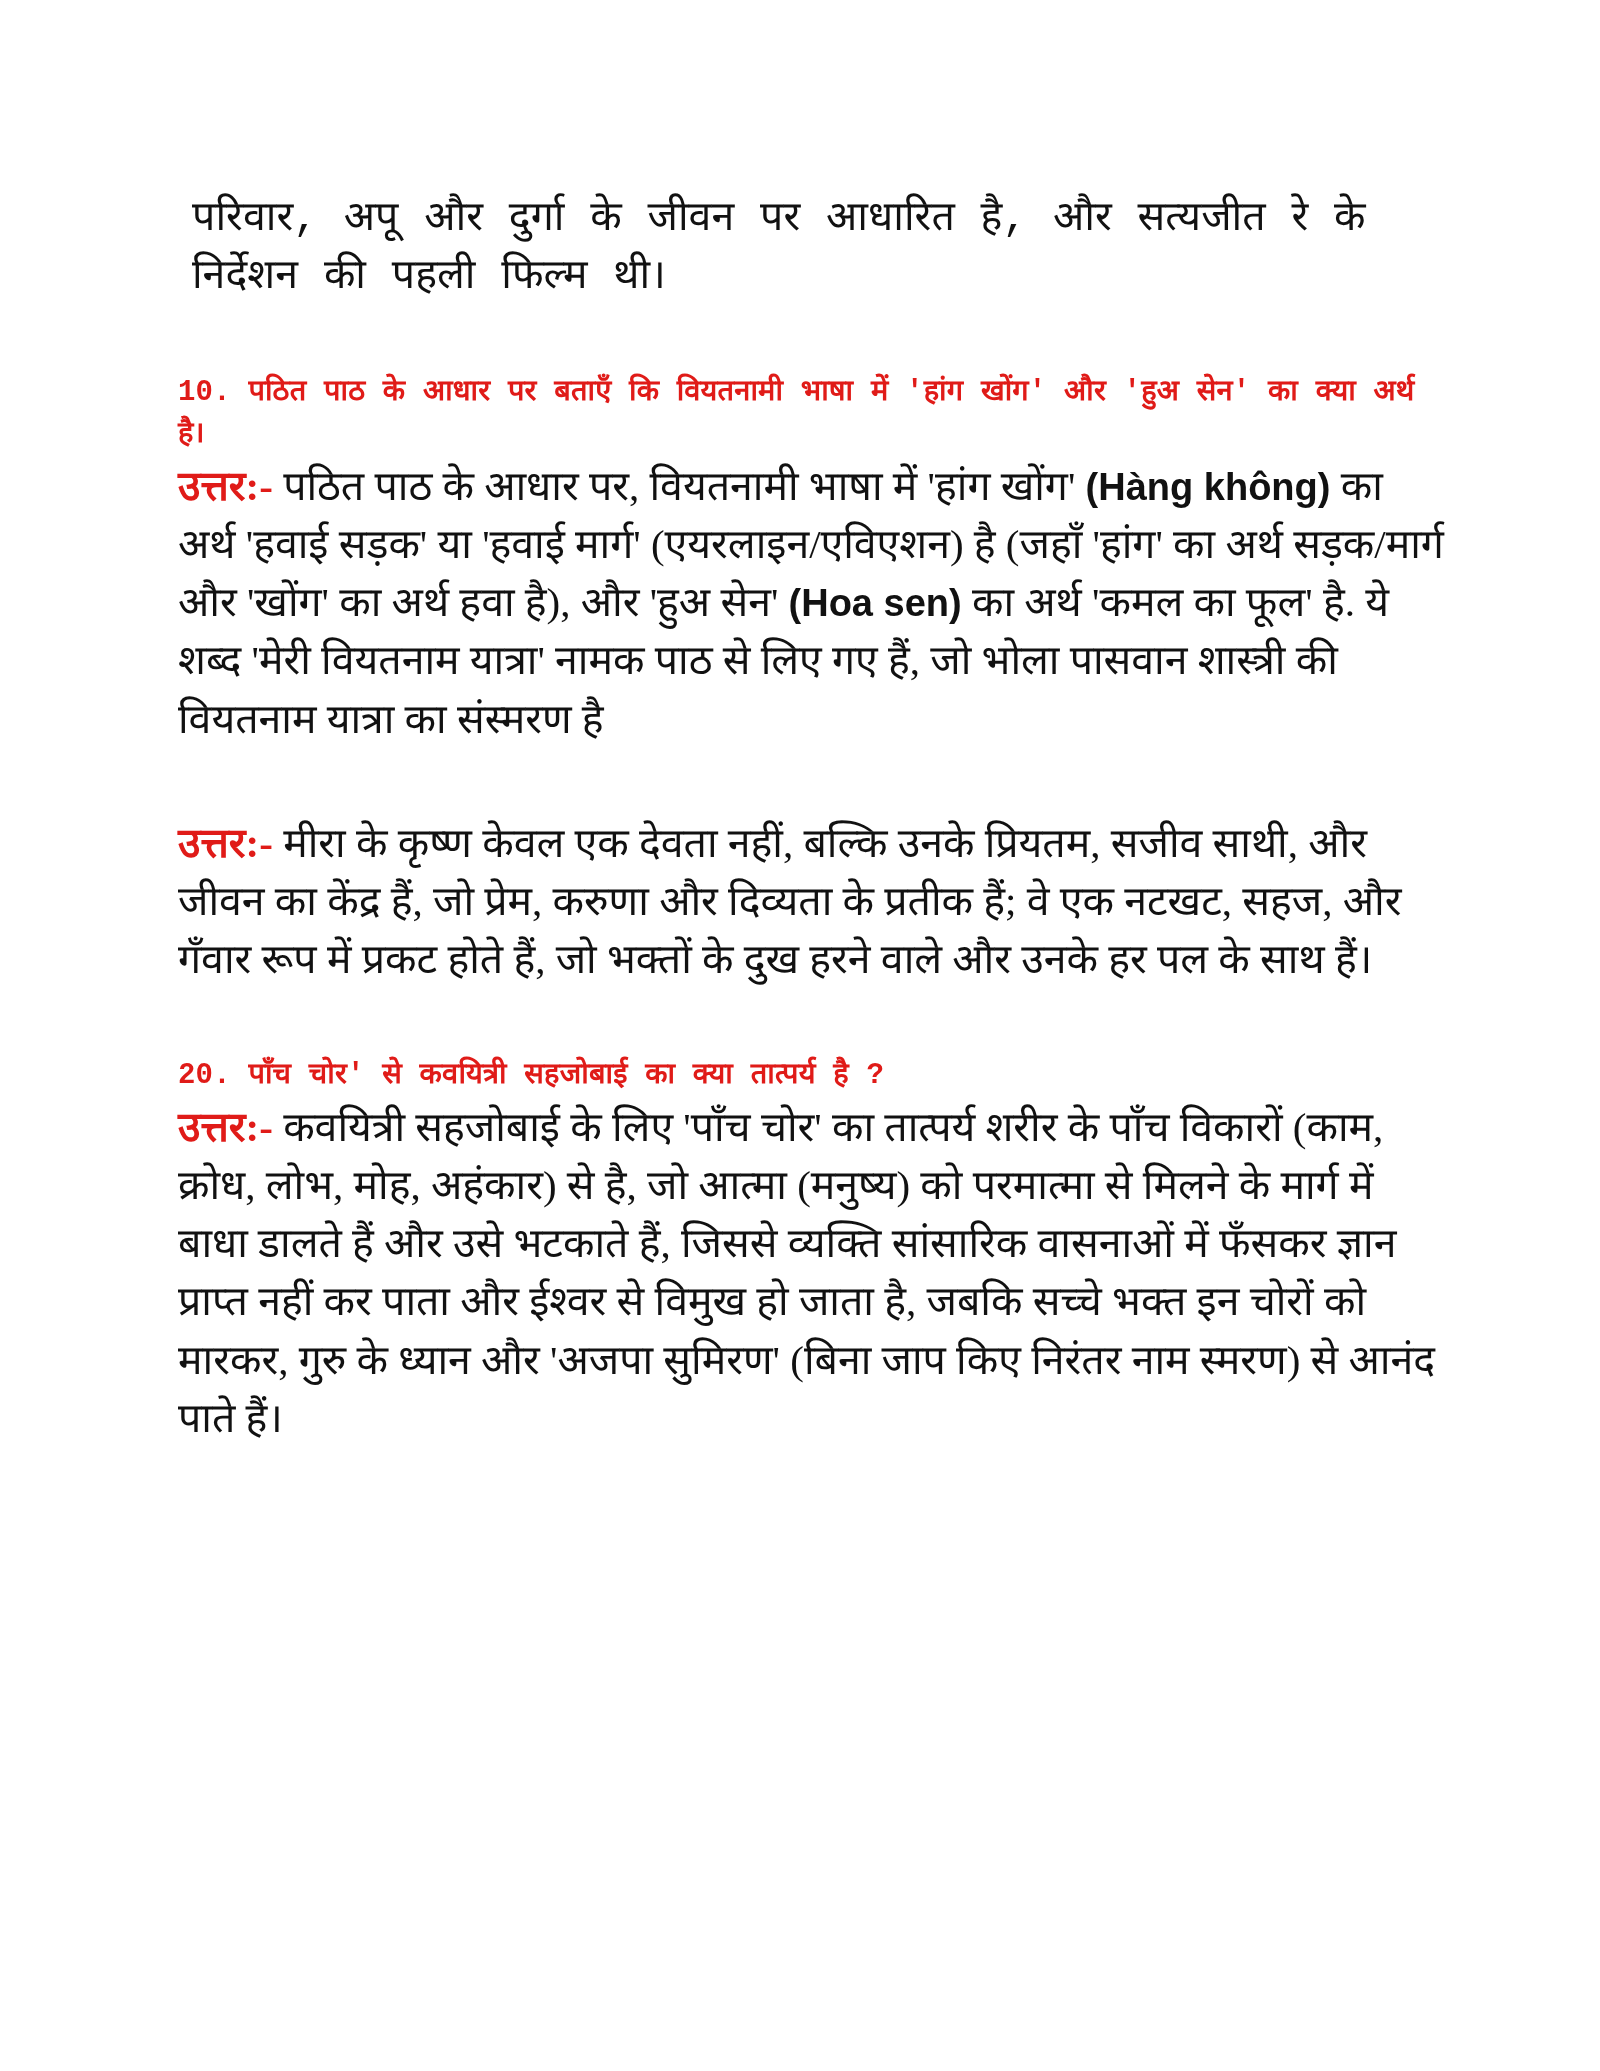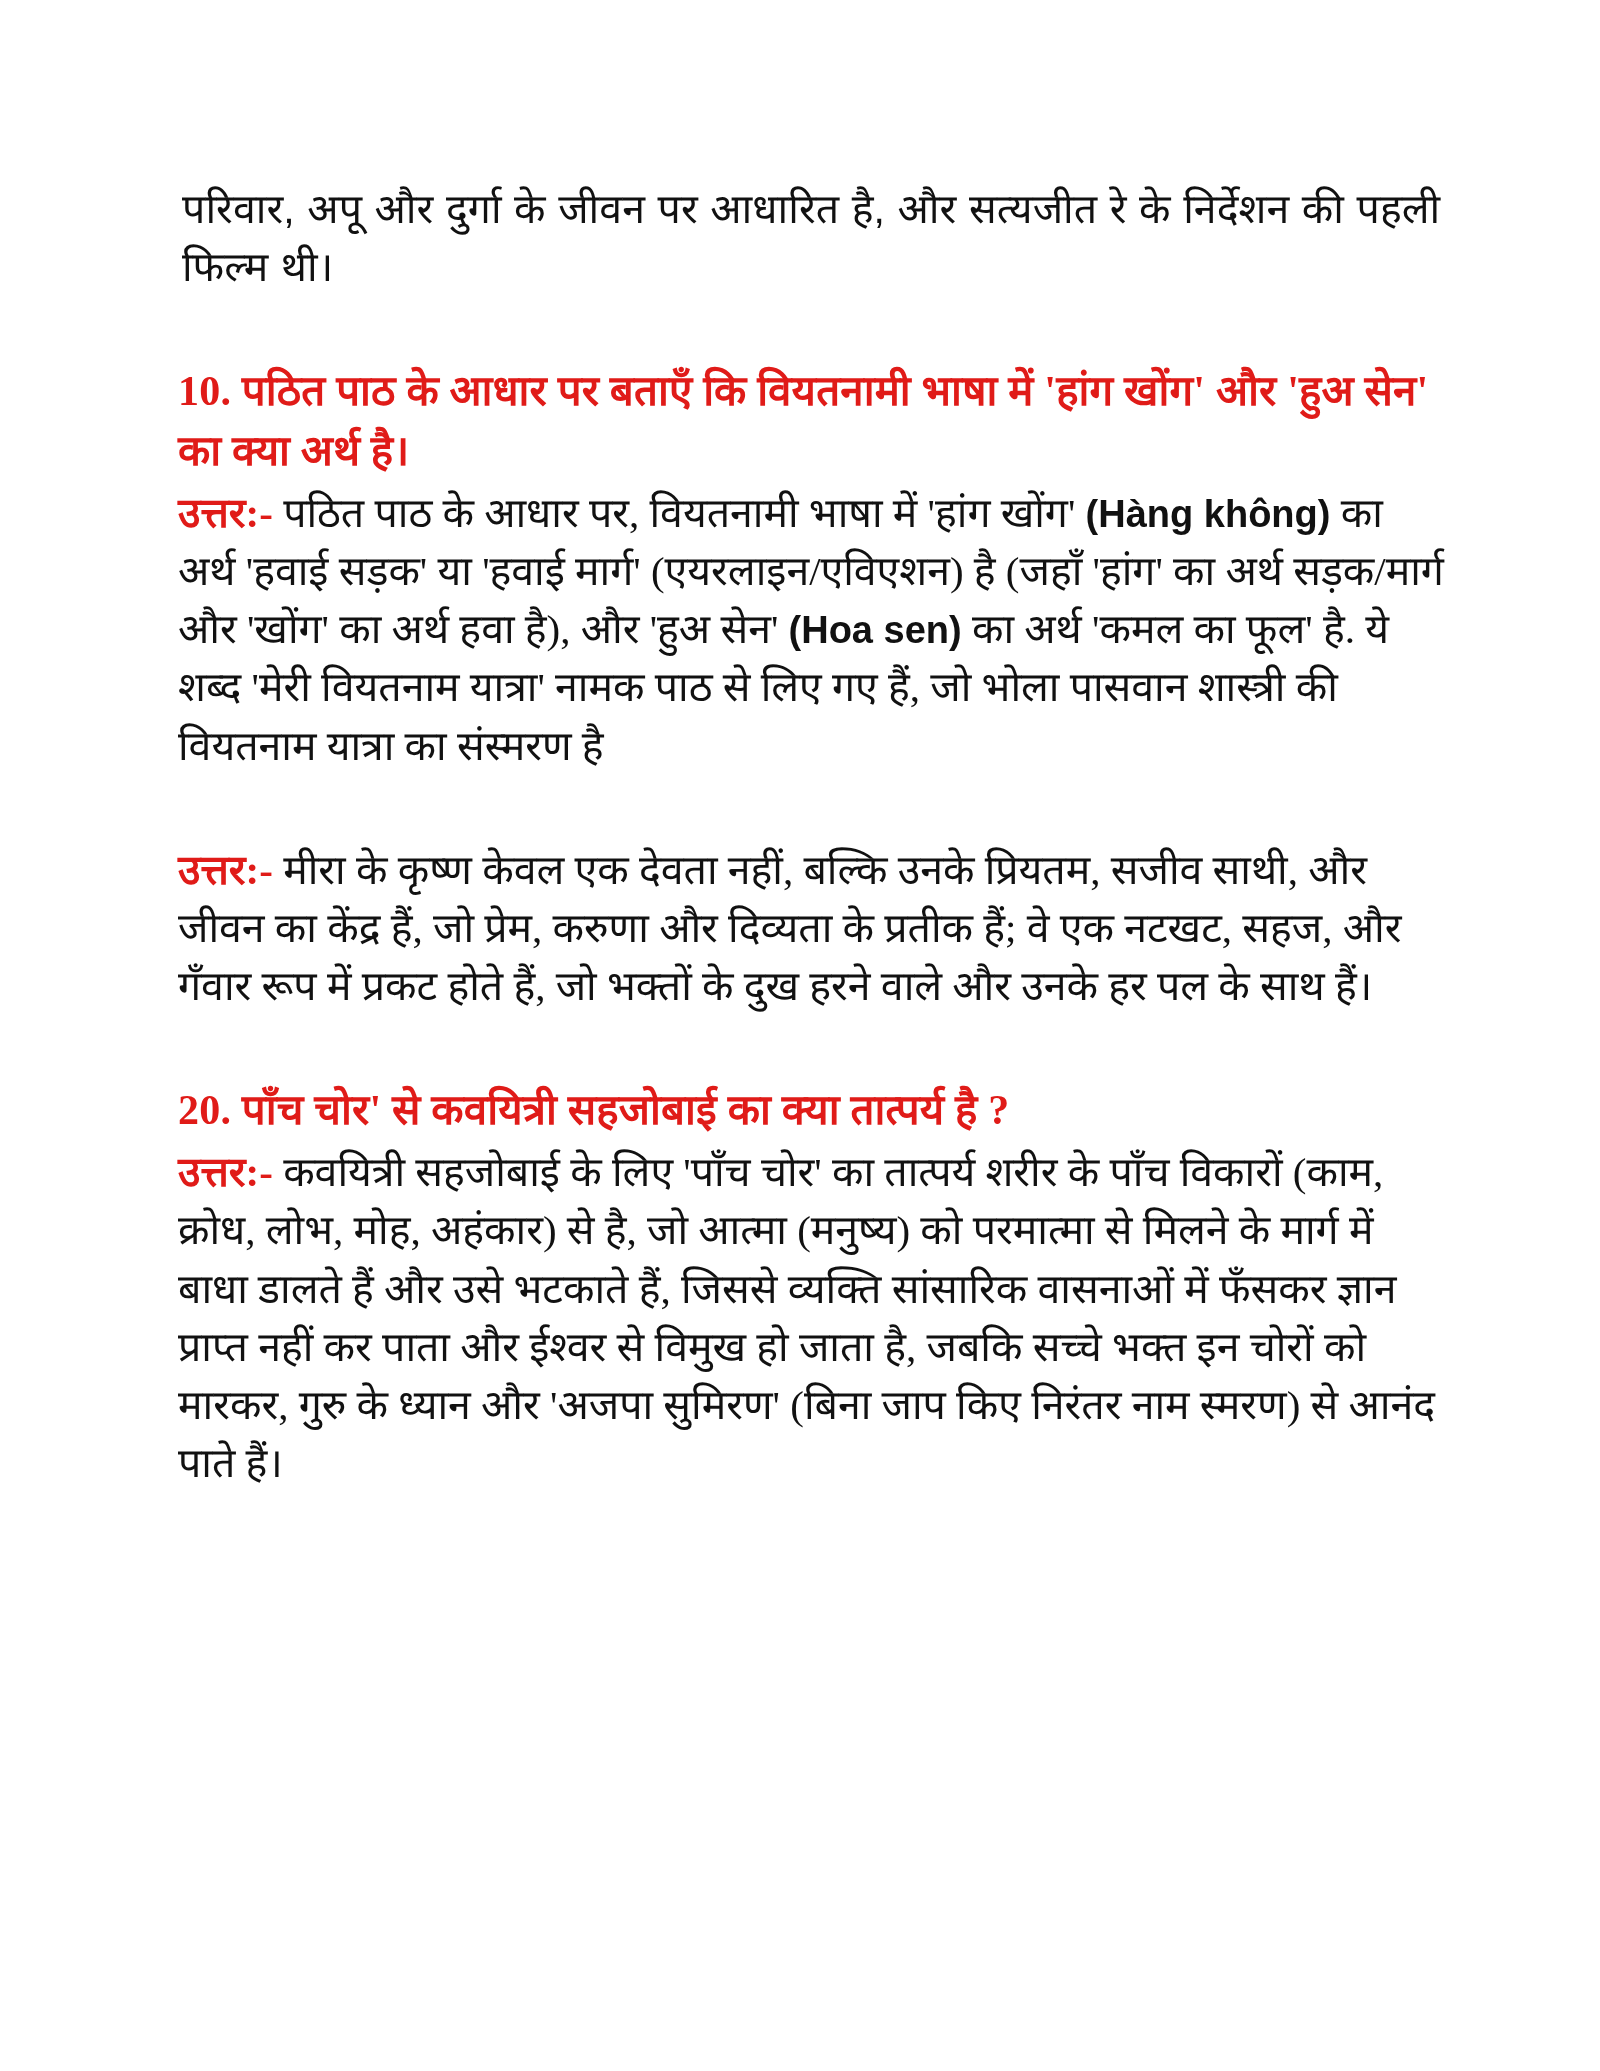--- a/index.html
+++ b/index.html
@@ -24,38 +24,38 @@
     padding: 176px 150px 60px 178px;
   }
   .doc-body {
     width: 1268px;
   }
   .para {
     font-size: 41px;
     line-height: 1.42;
     letter-spacing: 0.1px;
     word-spacing: 1px;
-    margin: 4px;
+    margin: 14px;
     color: #111111;
-    font-family: Liberation Sans, sans-serif;
+    font-family: Liberation Mono, monospace;
   }
   .intro-block {
     margin-bottom: 0;
   }
   .qa-block {
     margin-top: 66px;
   }
   .question {
-    font-size: 42px;
+    font-size: 29px;
     line-height: 1.42;
     font-weight: bold;
     color: #e01b18;
     margin: 0 0 2px 0;
     letter-spacing: 0.2px;
-    font-family: Liberation Serif, serif;
+    font-family: Liberation Mono, monospace;
   }
   .answer {
     font-size: 41px;
     line-height: 1.42;
     margin: 0;
     color: #111111;
     font-family: "Liberation Serif", "DejaVu Serif", serif;
   }
   .ans-label {
     color: #e01b18;

